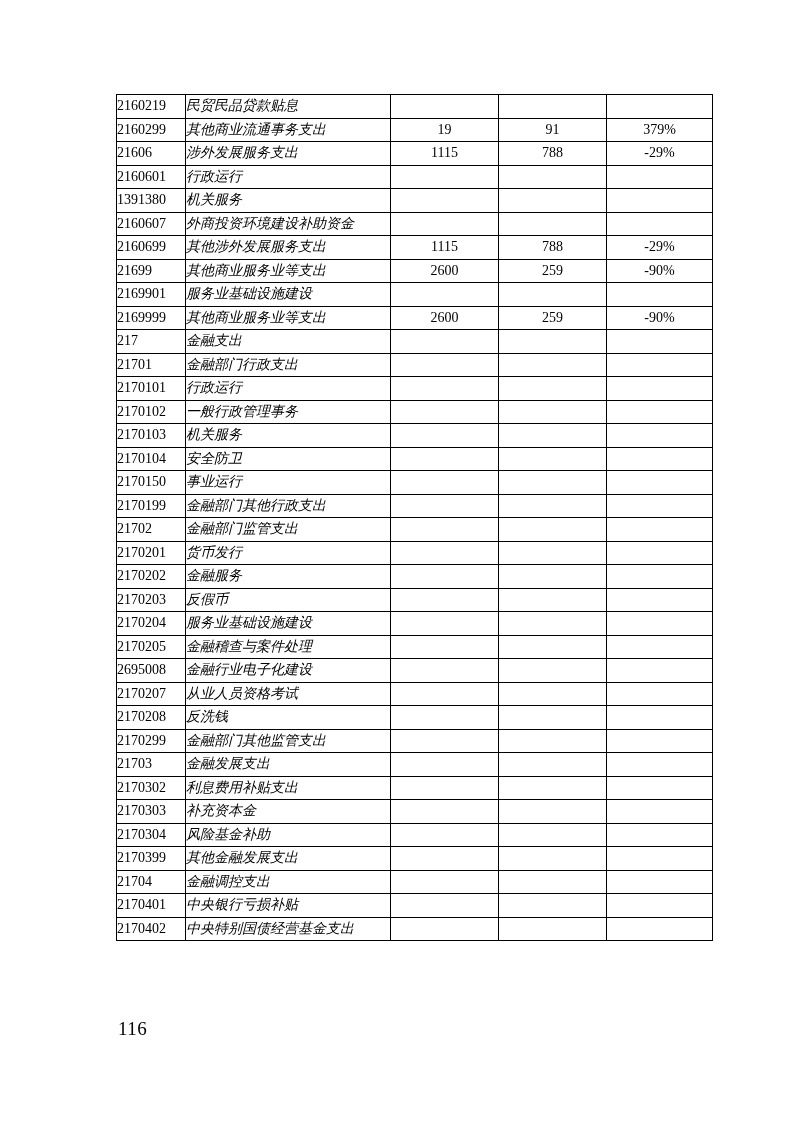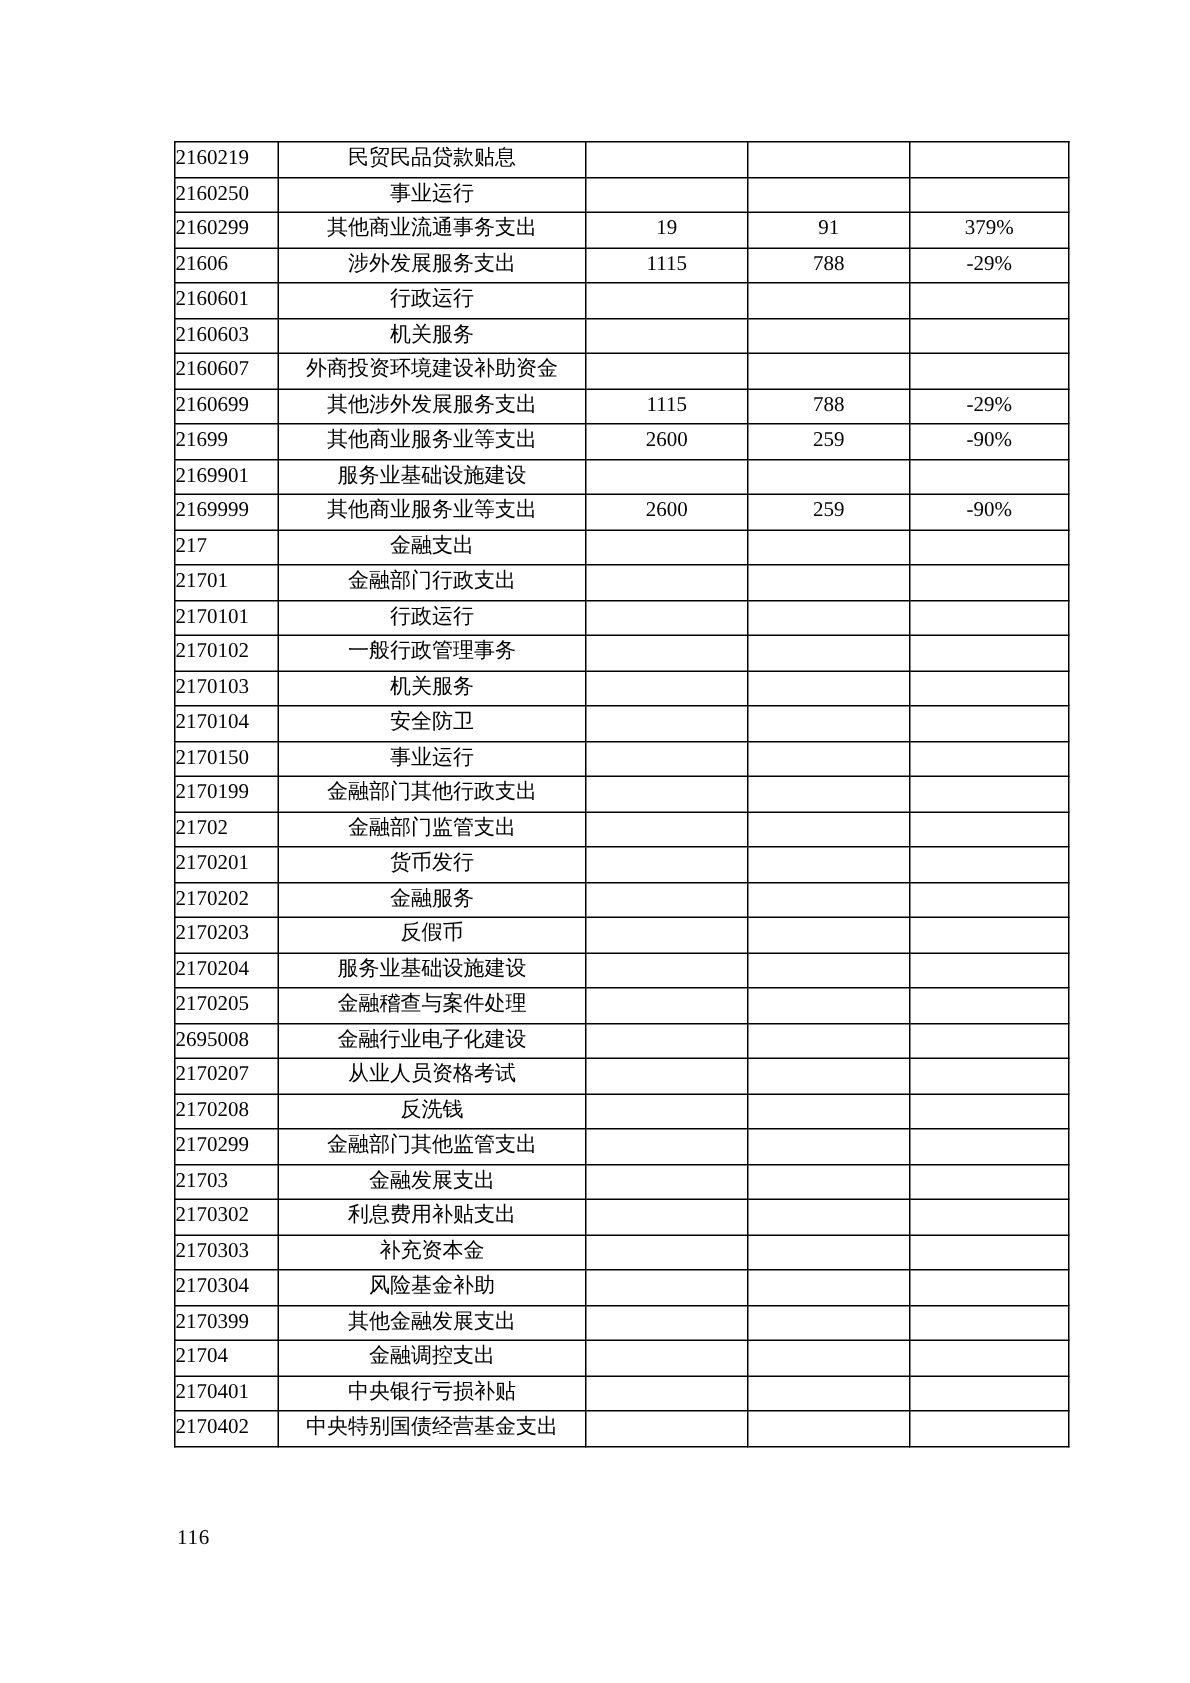--- a/index.html
+++ b/index.html
@@ -35,32 +35,33 @@
   }
   table.budget-table tr {
     height: 23.5px;
   }
   td.code {
     text-align: left;
     padding-left: 3px;
     font-size: 13.5px;
   }
   td.name {
-    text-align: center;
+    text-align: left;
     padding-left: 5px;
+    font-style: italic;
   }
   td.num {
     text-align: center;
     font-size: 13.5px;
   }
   .page-number {
     position: absolute;
     left: 118px;
     top: 1018px;
-    font-size: 14px;
+    font-size: 19px;
     letter-spacing: 0.5px;
   }
 </style>
 </head>
 <body>
 
 <div class="page">
   <table class="budget-table">
     <colgroup>
       <col style="width:69px">
@@ -71,27 +72,20 @@
     </colgroup>
     <tbody>
         <tr>
           <td class="code">2160219</td>
           <td class="name">民贸民品贷款贴息</td>
           <td class="num"></td>
           <td class="num"></td>
           <td class="num"></td>
         </tr>
         <tr>
-          <td class="code">2160250</td>
-          <td class="name">事业运行</td>
-          <td class="num"></td>
-          <td class="num"></td>
-          <td class="num"></td>
-        </tr>
-        <tr>
           <td class="code">2160299</td>
           <td class="name">其他商业流通事务支出</td>
           <td class="num">19</td>
           <td class="num">91</td>
           <td class="num">379%</td>
         </tr>
         <tr>
           <td class="code">21606</td>
           <td class="name">涉外发展服务支出</td>
           <td class="num">1115</td>
@@ -99,21 +93,21 @@
           <td class="num">-29%</td>
         </tr>
         <tr>
           <td class="code">2160601</td>
           <td class="name">行政运行</td>
           <td class="num"></td>
           <td class="num"></td>
           <td class="num"></td>
         </tr>
         <tr>
-          <td class="code">2160603</td>
+          <td class="code">1391380</td>
           <td class="name">机关服务</td>
           <td class="num"></td>
           <td class="num"></td>
           <td class="num"></td>
         </tr>
         <tr>
           <td class="code">2160607</td>
           <td class="name">外商投资环境建设补助资金</td>
           <td class="num"></td>
           <td class="num"></td>

